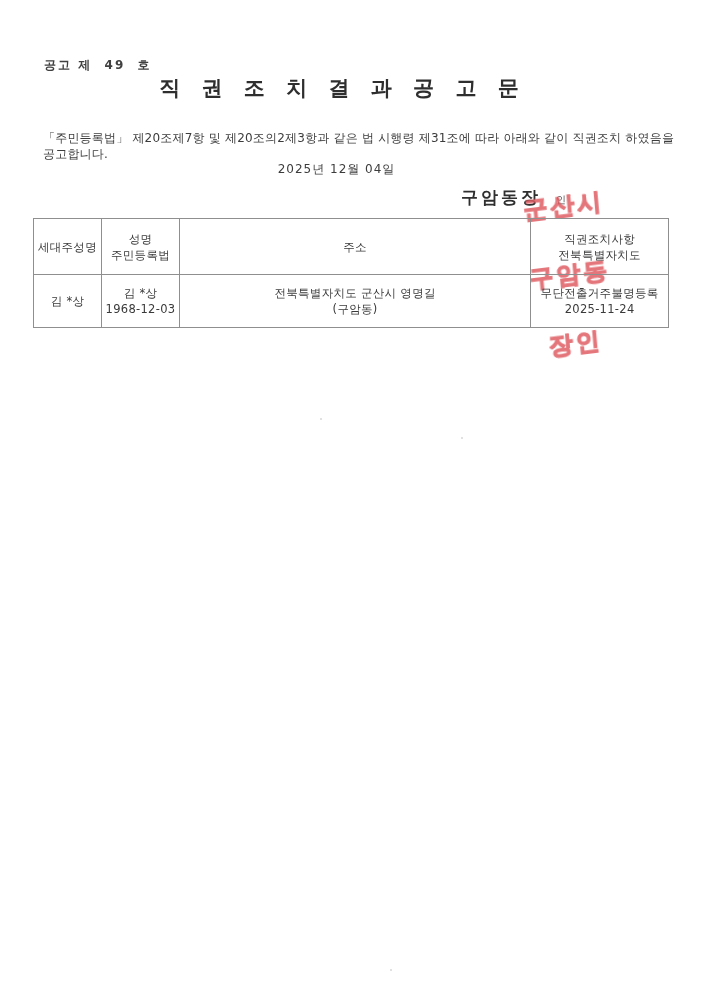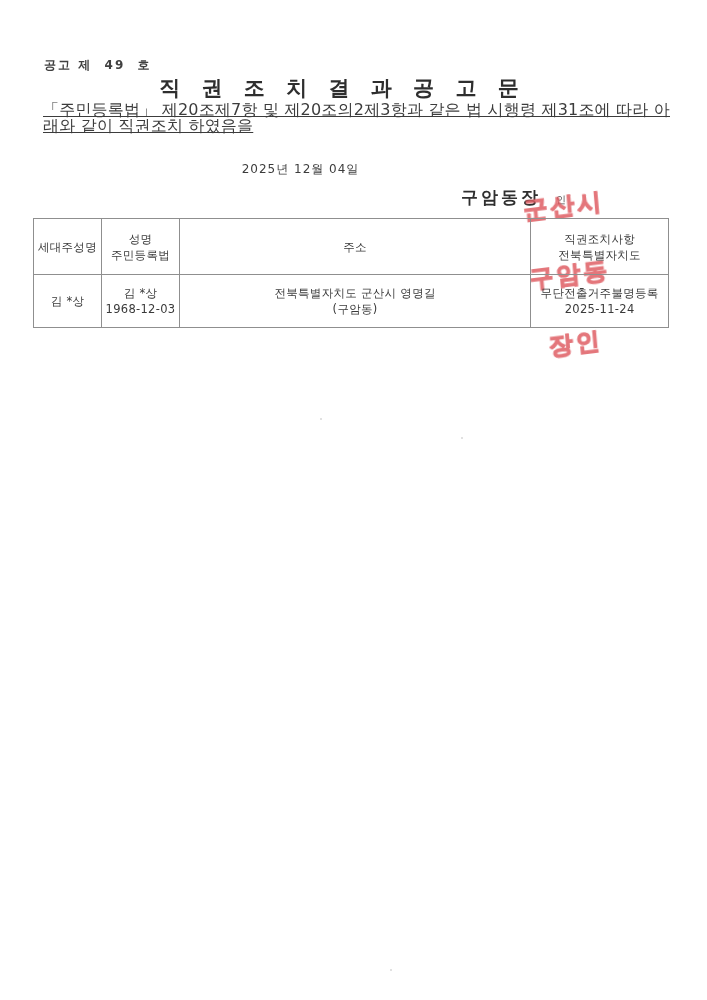--- a/index.html
+++ b/index.html
@@ -11,26 +11,25 @@
   .abs{position:absolute;}
 
   .doc-number{
     left:44px;top:57px;font-size:12px;letter-spacing:2px;white-space:pre;color:#404040;font-weight:bold;
   }
   .doc-title{
     left:0;top:74px;width:685px;text-align:center;
     font-size:21px;font-weight:bold;letter-spacing:7px;color:#2e2e2e;white-space:pre;
   }
   .doc-body{
-    left:43px;top:102px;width:632px;font-size:16px;line-height:16px;color:#3c3c3c;
+    left:43px;top:130px;width:632px;font-size:12px;line-height:16px;color:#3c3c3c;
     letter-spacing:0.2px;
-    text-decoration:underline;
   }
   .doc-date{
-    left:0;top:161px;width:601px;text-align:center;font-size:12px;color:#3c3c3c;letter-spacing:1px;
+    left:0;top:161px;width:601px;text-align:center;font-size:12px;color:#3c3c3c;letter-spacing:1px;padding-left:36px;
   }
   .signer{
     left:461px;top:186px;font-size:17px;font-weight:bold;letter-spacing:3px;color:#2f2f2f;text-align:right;
   }
   .seal-char{
     left:556px;top:193px;font-size:10px;color:#4a4a4a;
   }
   .stamp{
     left:512px;top:149px;width:100px;height:74px;
     transform:rotate(-7deg) skewX(-2deg);
@@ -59,20 +58,21 @@
 </style>
 </head>
 <body>
 
 <div class="abs doc-number">공고 제  49  호</div>
 
 <div class="abs doc-title">직 권 조 치 결 과 공 고 문</div>
 
 <div class="abs doc-body">
   <div class="cell-line">「주민등록법」 제20조제7항 및 제20조의2제3항과 같은 법 시행령 제31조에 따라 아래와 같이 직권조치 하였음을</div>
+  <div class="cell-line">공고합니다.</div>
 </div>
 
 <div class="abs doc-date">2025년 12월 04일</div>
 
 <div class="abs signer">구암동장</div>
 <div class="abs seal-char">인</div>
 
 <div class="abs stamp">
   <div>군산시</div>
   <div>구암동</div>

